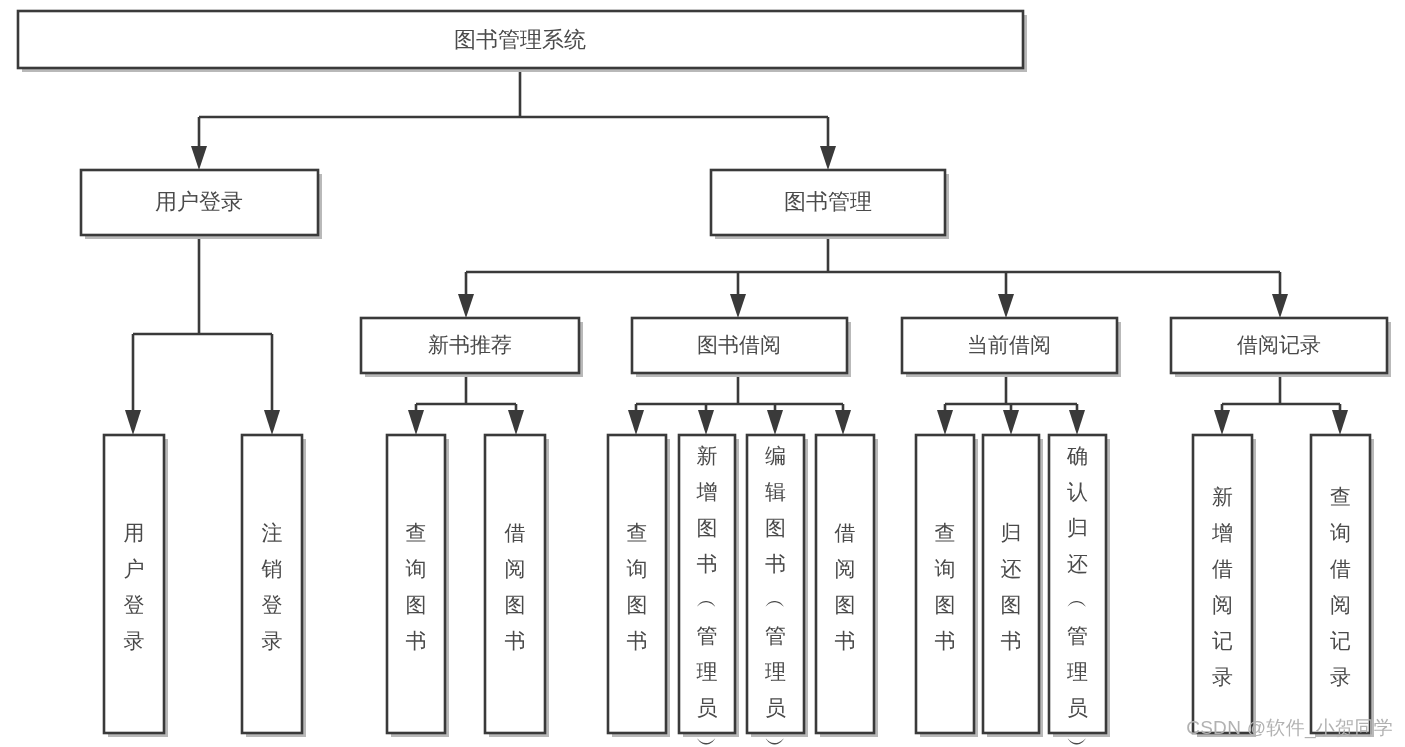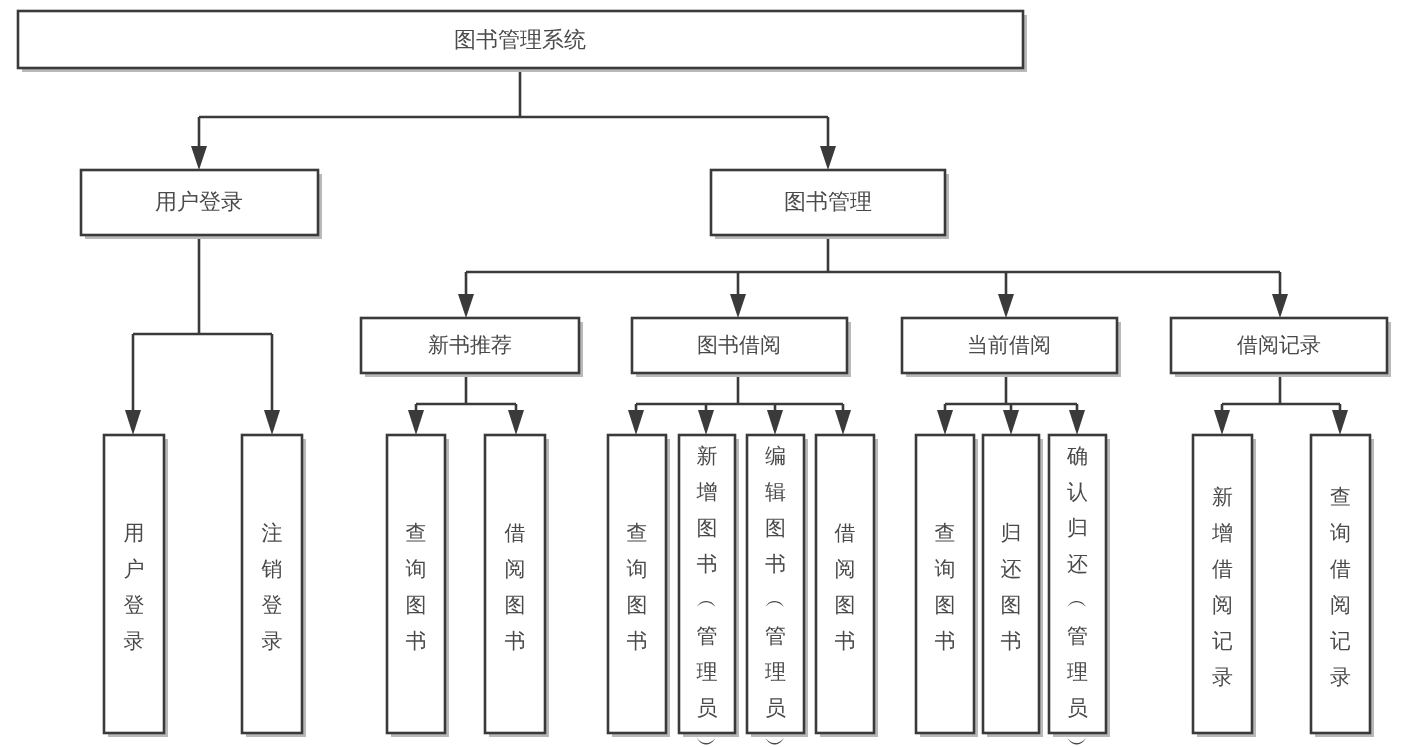--- a/index.html
+++ b/index.html
@@ -216,13 +216,14 @@
           <text class="vtext" x="1222.5" y="504.08"><tspan x="1222.5">新</tspan><tspan x="1222.5" dy="36">增</tspan><tspan x="1222.5" dy="36">借</tspan><tspan x="1222.5" dy="36">阅</tspan><tspan x="1222.5" dy="36">记</tspan><tspan x="1222.5" dy="36">录</tspan></text>
         </g>
         <g>
           <rect class="node-shadow" x="1315" y="439" width="59" height="298"></rect>
           <rect class="node-box" x="1311" y="435" width="59" height="298"></rect>
           <text class="vtext" x="1340.5" y="504.08"><tspan x="1340.5">查</tspan><tspan x="1340.5" dy="36">询</tspan><tspan x="1340.5" dy="36">借</tspan><tspan x="1340.5" dy="36">阅</tspan><tspan x="1340.5" dy="36">记</tspan><tspan x="1340.5" dy="36">录</tspan></text>
         </g>
       </g>
   </svg>
 
+  <div class="watermark">CSDN @软件_小贺同学</div>
 </div>
 
 </body></html>

